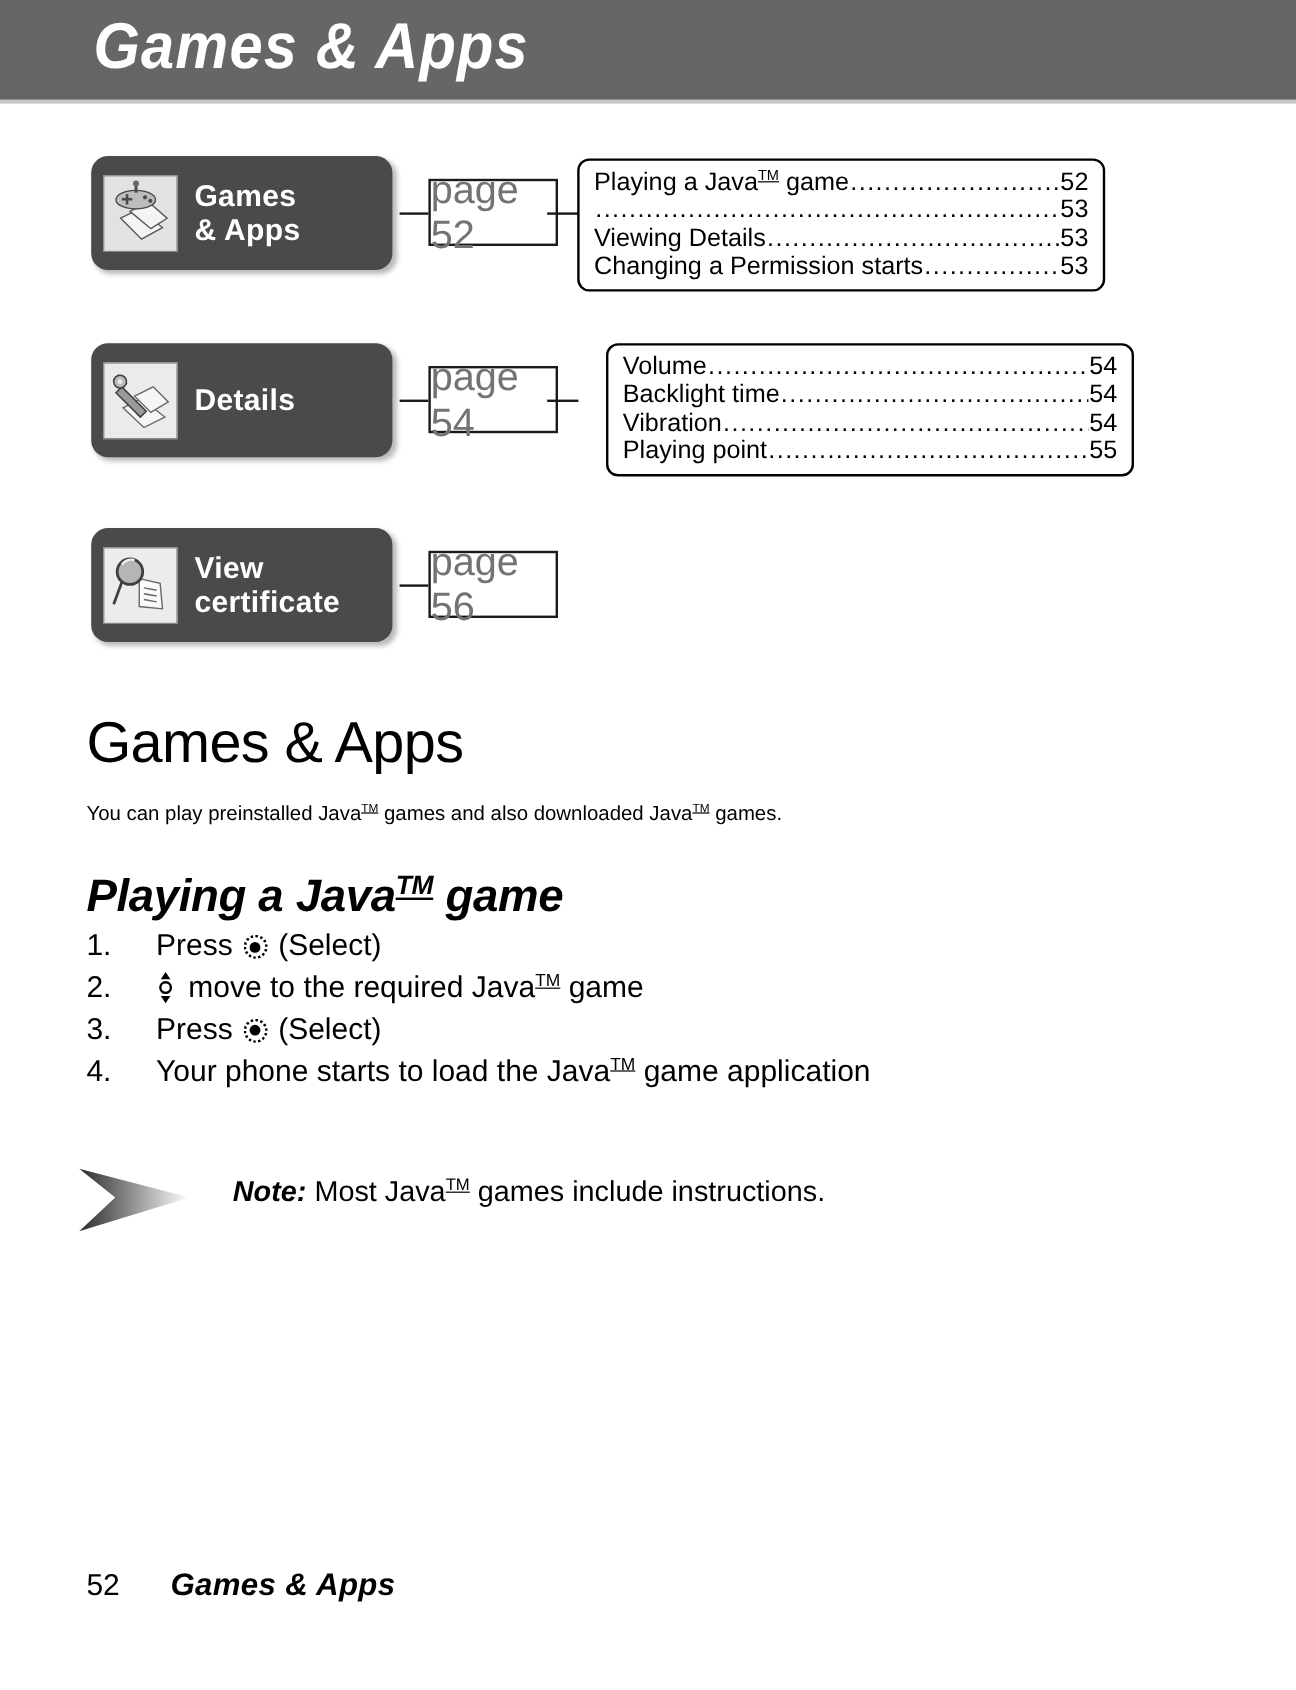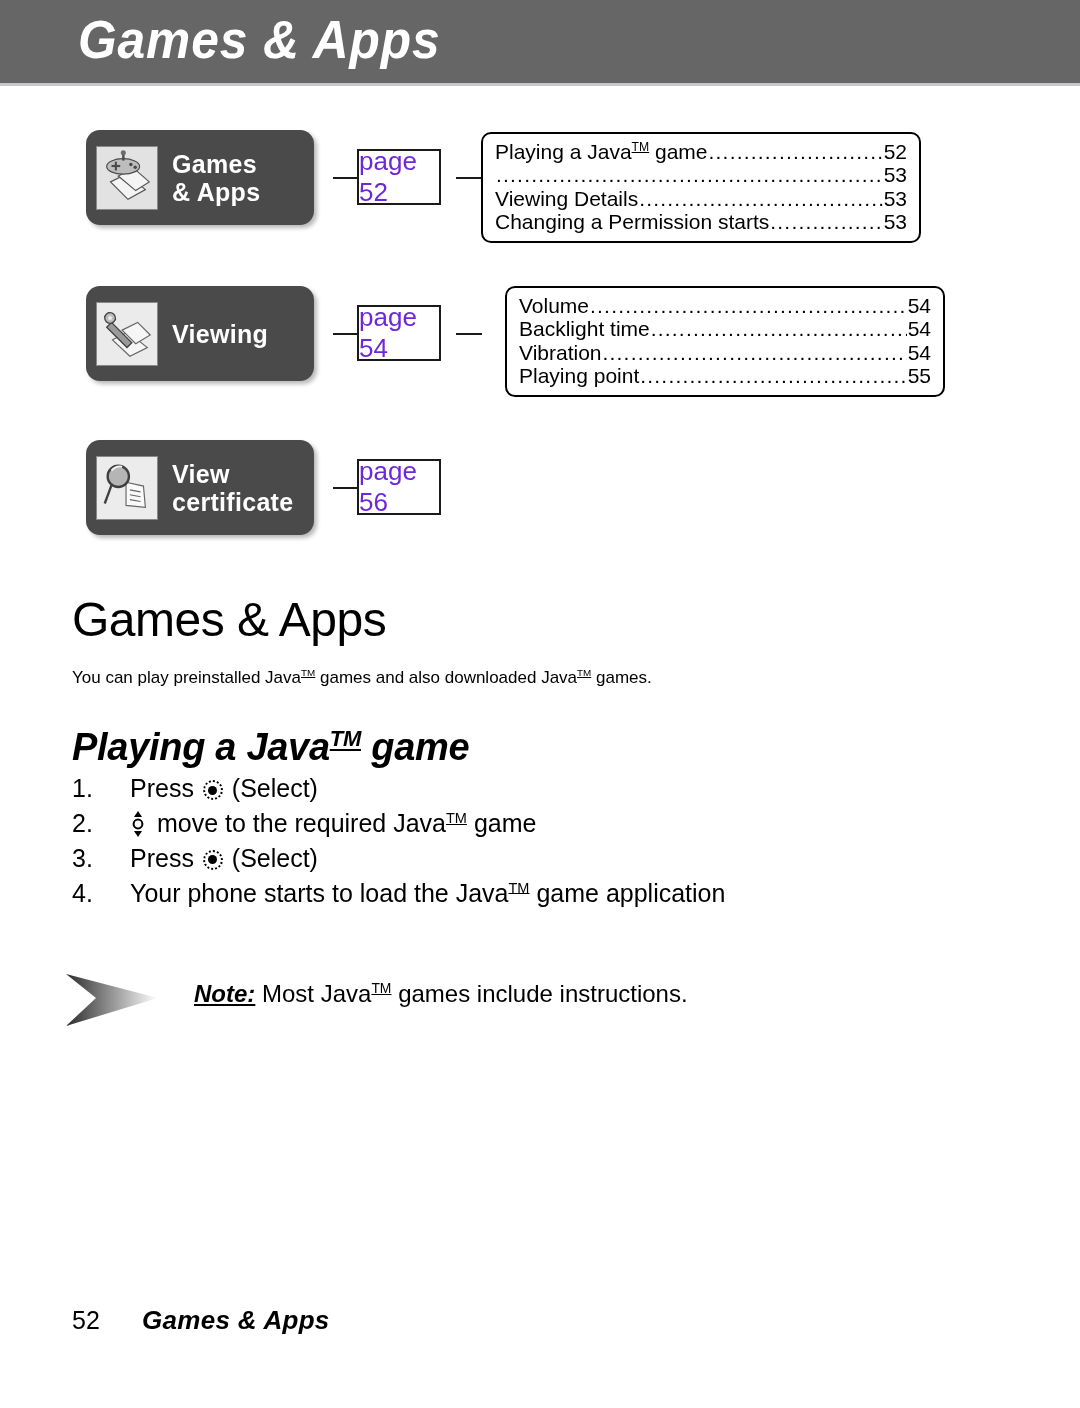--- a/index.html
+++ b/index.html
@@ -48,22 +48,22 @@
     height: 500px;
   }
 
   .map-row { position: absolute; left: 0; width: 1080px; }
   .row-1 { top: 44px; }
   .row-2 { top: 200px; }
   .row-3 { top: 354px; }
 
   .menu-box {
     position: absolute;
-    left: 86px;
-    width: 228px;
+    left: 76px;
+    width: 251px;
     height: 95px;
     background: #4a4a4a;
     border-radius: 14px;
     box-shadow: 3px 3px 4px rgba(0,0,0,0.28);
     display: flex;
     align-items: center;
     box-sizing: border-box;
     padding-left: 10px;
   }
 
@@ -95,30 +95,30 @@
     height: 0;
     border-top: 2px solid #1a1a1a;
   }
   .conn-left-1  { left: 333px; top: 47px; width: 26px; }
   .conn-right-1 { left: 456px; top: 47px; width: 26px; }
 
   .page-box {
     position: absolute;
     left: 357px;
     top: 19px;
-    width: 84px;
+    width: 108px;
     height: 56px;
     border: 2px solid #1a1a1a;
     background: #ffffff;
     box-sizing: border-box;
     display: flex;
     align-items: center;
     justify-content: center;
-    font-size: 26px;
-    color: #6d28d9;
+    font-size: 33px;
+    color: #737373;
   }
 
   .toc-box {
     position: absolute;
     left: 481px;
     width: 440px;
     border: 2px solid #000000;
     border-radius: 10px;
     background: #ffffff;
     box-sizing: border-box;
@@ -249,21 +249,21 @@
     left: 0; top: 4px;
     width: 110px; height: 56px;
   }
   .note-arrow svg { display:block; width:100%; height:100%; }
   .note-text {
     position: absolute;
     left: 128px;
     top: 12px;
     font-size: 24px;
   }
-  .note-text b { font-weight: bold; font-style: italic; text-decoration: underline; }
+  .note-text b { font-weight: bold; font-style: italic; }
 
   
   .footer {
     position: absolute;
     left: 72px;
     top: 1305px;
     width: 940px;
     font-size: 25px;
   }
   .footer .pg { display: inline-block; width: 70px; }
@@ -341,21 +341,21 @@
             <polygon points="26,28 42,20 55,33 40,42"></polygon>
           </g>
           <g fill="#9a9a9a" stroke="#3f3f3f" stroke-width="1.3">
             <path d="M12,10 L19,17 L15,21 L8,14 Z"></path>
             <path d="M15,20 L36,41 L31,46 L10,25 Z"></path>
             <circle cx="13.5" cy="15.5" r="5.5" fill="#bdbdbd"></circle>
           </g>
           <circle cx="13.5" cy="15.5" r="2" fill="#ebebeb" stroke="none"></circle>
         </svg>
       </div>
-      <div class="menu-label">Viewing</div>
+      <div class="menu-label">Details</div>
     </div>
 
     <div class="conn conn-left-1"></div>
     <div class="page-box">page 54</div>
     <div class="conn conn-right-1"></div>
 
     <div class="toc-box t2">
       <div class="toc-line">
         <span class="t-label">Volume</span>
         <span class="t-dots">.......................................................................................</span>

